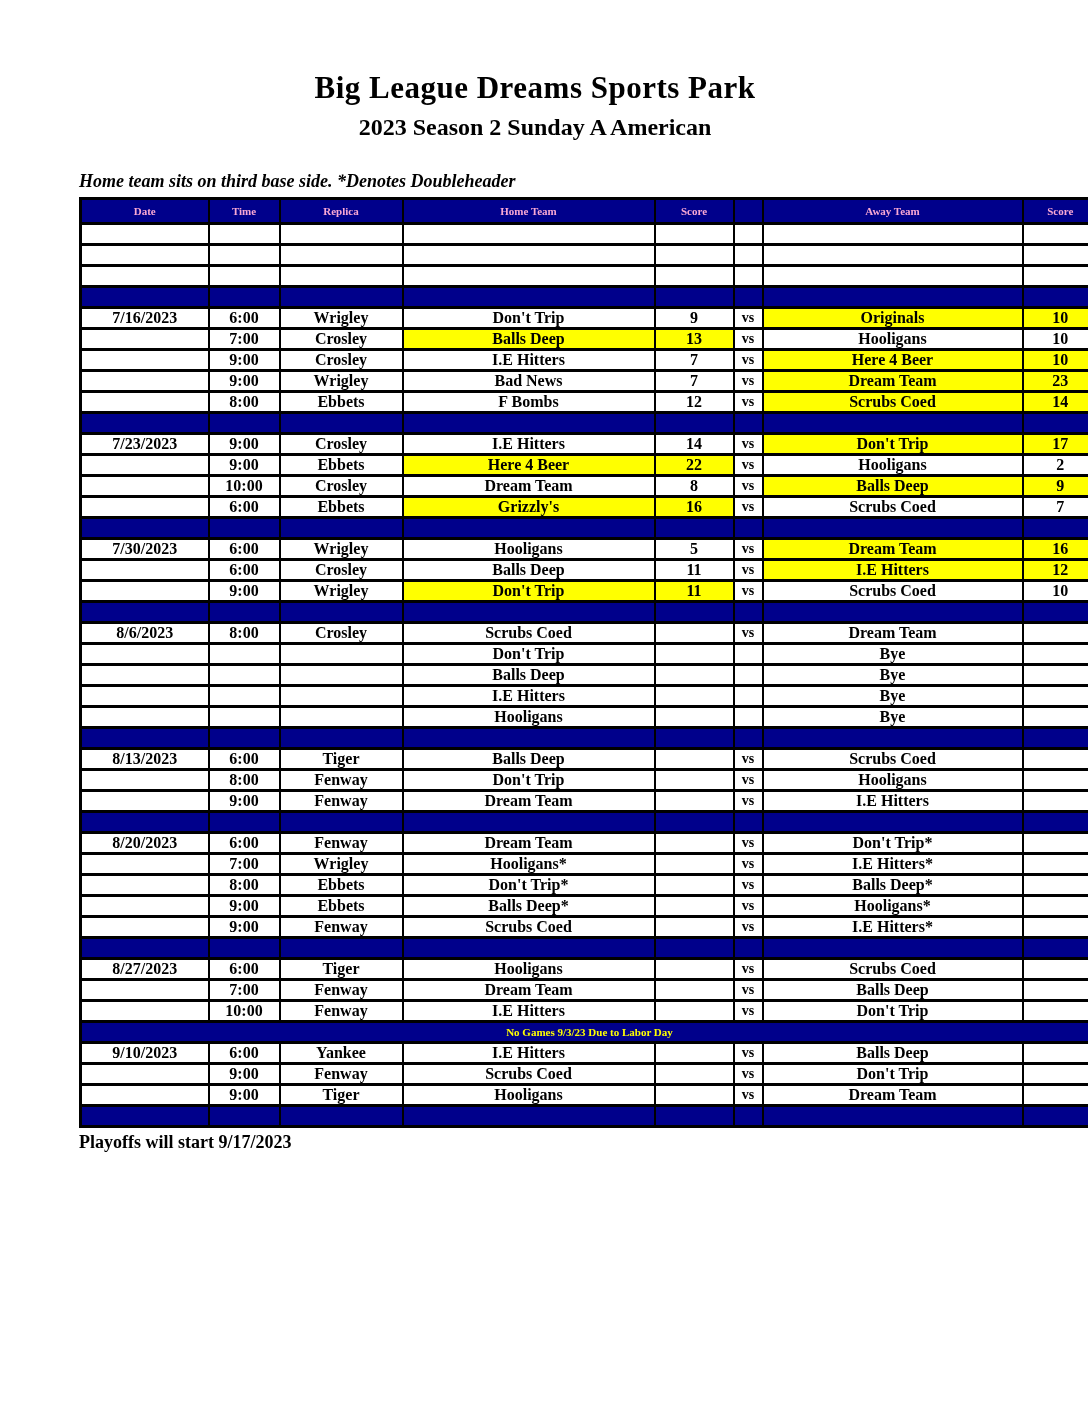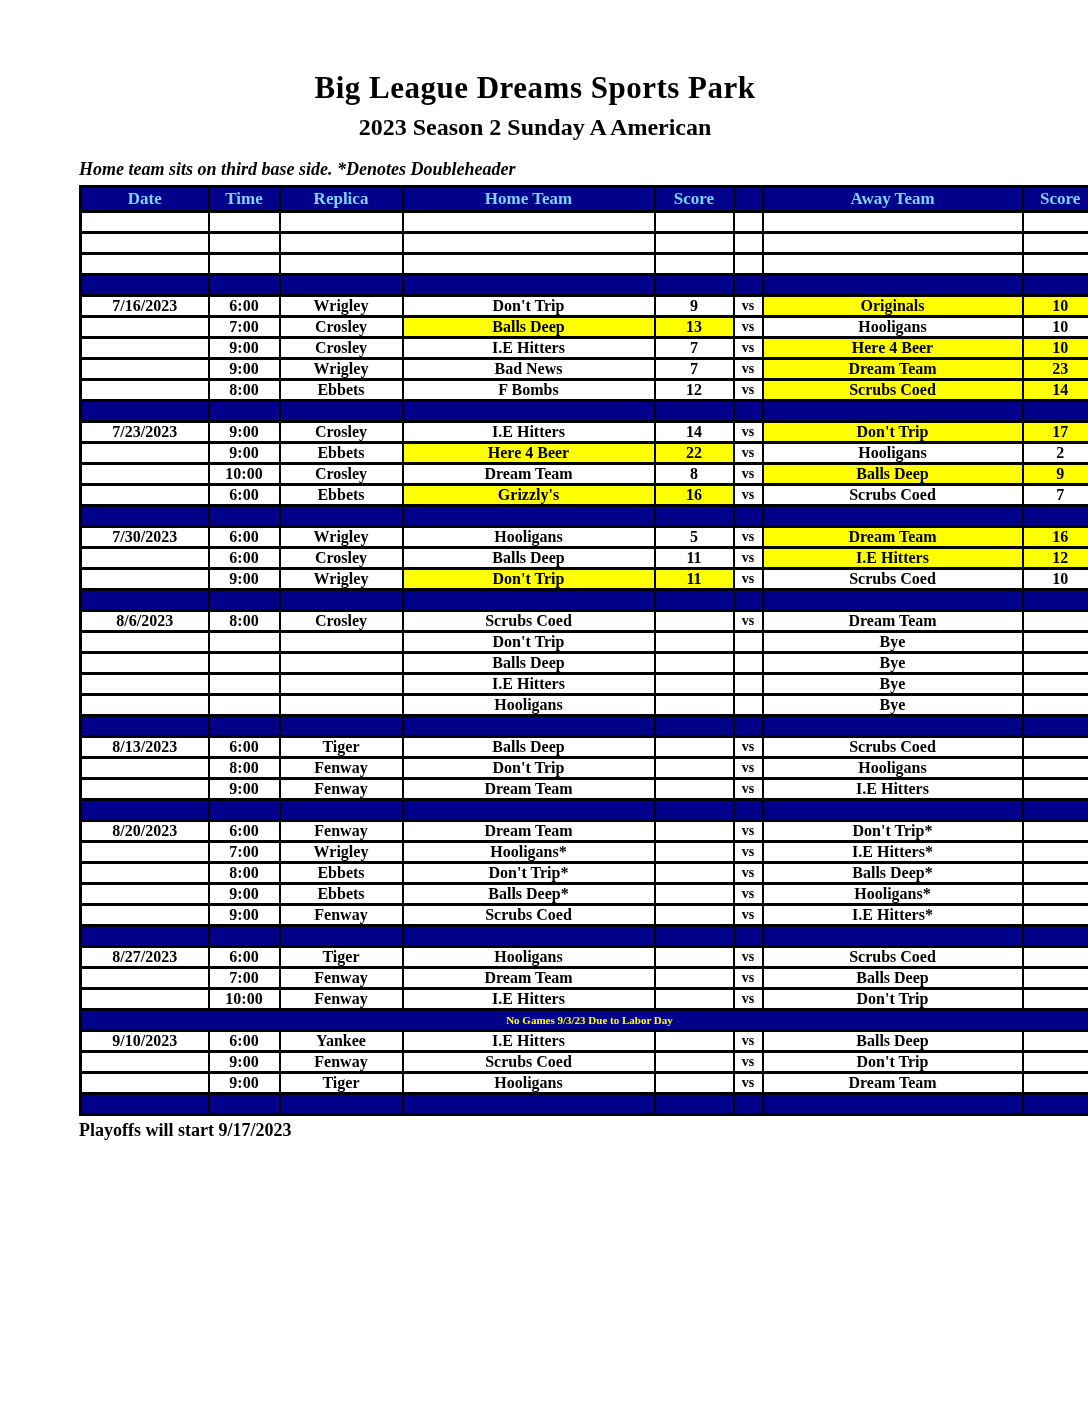--- a/index.html
+++ b/index.html
@@ -26,21 +26,21 @@
     text-align: center;
     font-size: 31px;
     font-weight: bold;
     margin: 0 0 8px 0;
     letter-spacing: 0.5px;
   }
   .subtitle {
     text-align: center;
     font-size: 24px;
     font-weight: bold;
-    margin: 0 0 18px 0;
+    margin: 0 0 30px 0;
   }
   .note {
     text-align: left;
     font-size: 18px;
     font-weight: bold;
     font-style: italic;
     margin: 0 0 5px 0;
   }
   table.schedule {
     width: 100%;
@@ -65,23 +65,23 @@
     text-align: center;
     vertical-align: middle;
     font-weight: bold;
     font-size: 16px;
     height: 21px;
     overflow: hidden;
     white-space: nowrap;
   }
   thead th {
     background: var(--navy);
-    color: #7dd3fc;
+    color: #f9a8d4;
     height: 25px;
-    font-size: 17px;
+    font-size: 11px;
   }
   tr.sep td {
     background: var(--navy);
   }
   td.hl {
     background: var(--hl);
   }
   td.vs {
     font-size: 14px;
   }

